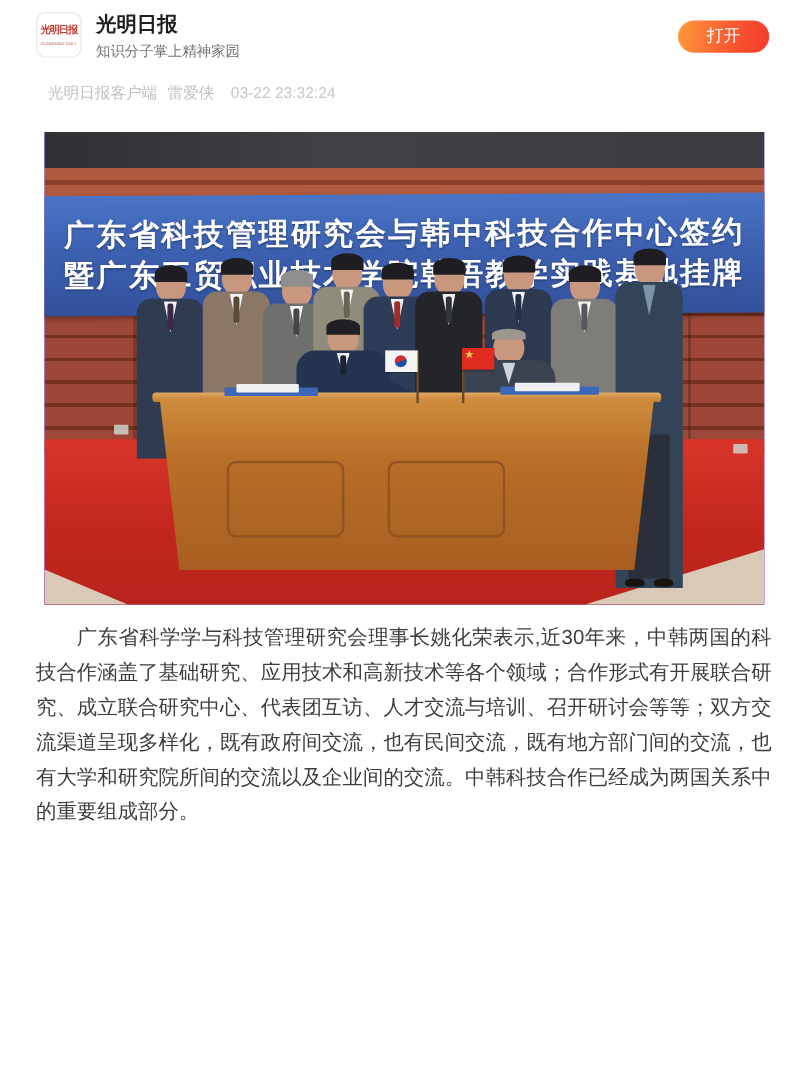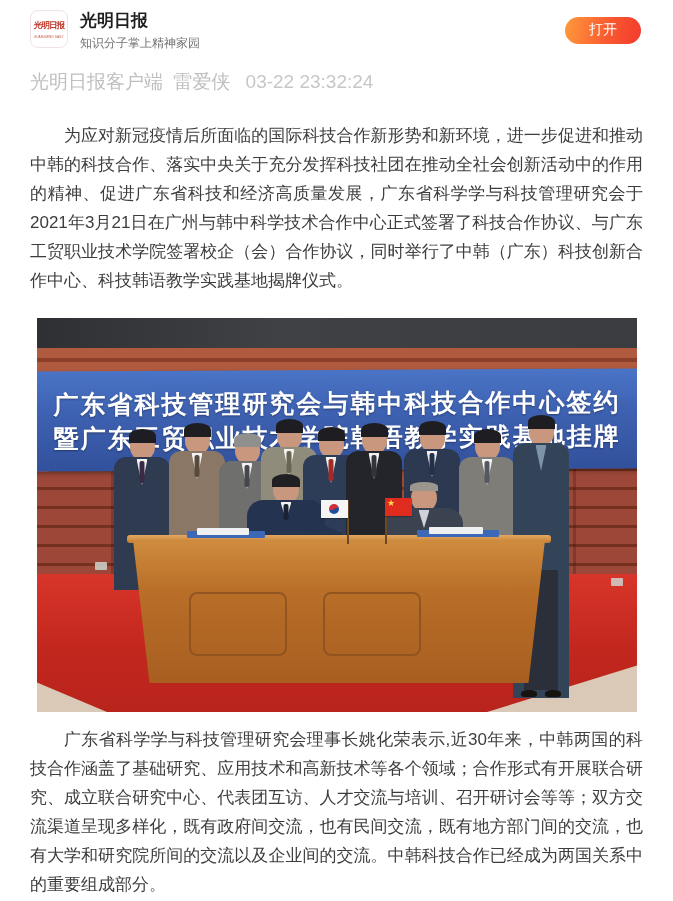--- a/index.html
+++ b/index.html
@@ -13,25 +13,25 @@
               display:flex; flex-direction:column; align-items:center; justify-content:center; flex:0 0 auto; }
   .logo-cn { color:#c0392b; font-size:9px; font-weight:bold; letter-spacing:-1px; white-space:nowrap;
              transform:scale(.95); font-family:"Liberation Serif","DejaVu Serif",serif; }
   .logo-en { color:#c65a4e; font-size:4px; white-space:nowrap; transform:scale(.8); margin-top:2px; }
   .head-text { margin-left:12px; display:flex; flex-direction:column; }
   .app-name { font-size:17px; font-weight:bold; color:#1f1f1f; line-height:21px; }
   .tagline  { font-size:12px; color:#737373; margin-top:4px; }
   .open-btn { margin-left:auto; margin-top:7px; width:76px; height:27px; border:none; border-radius:14px;
               background:linear-gradient(100deg,#ff9a3c 0%,#f8562f 60%,#f43b2e 100%);
               color:#fff; font-size:14px; line-height:27px; text-align:center; cursor:pointer;
-              font-family:Liberation Mono, monospace; }
+              font-family:Liberation Serif, serif; }
 
   
   .art-title { margin:16px 30px 0; font-size:22px; line-height:31px; font-weight:bold; color:#333; }
-  .byline { margin:15px 30px 0; font-size:19px; color:#bfbfbf; }
+  .byline { margin:15px 40px 0; font-size:13px; color:#bfbfbf; }
   .byline .time { margin-left:10px; color:#c7c7c7; }
   .para { margin:26px 30px 0; font-size:17px; line-height:29px; color:#3d3d3d;
           text-align:justify; text-indent:2em; }
   .para.second { margin-top:13px; }
 
   
   .photo { position:relative; margin:23px 0 0 37px; width:600px; height:394px; overflow:hidden;
            background:#8b5cf6; cursor:pointer; }
   .ph-darkband { position:absolute; left:0; top:0; width:600px; height:30px;
                  background:linear-gradient(90deg,#2e3033,#3f4144 40%,#3a3c3f); }
@@ -119,21 +119,20 @@
     <button class="open-btn">打开</button>
   </header>
 
 
   <div class="byline">
     <span>光明日报客户端</span>
     <span style="margin-left:5px;">雷爱侠</span>
     <span class="time">03-22 23:32:24</span>
   </div>
 
-  <p class="para">为应对新冠疫情后所面临的国际科技合作新形势和新环境，进一步促进和推动中韩的科技合作、落实中央关于充分发挥科技社团在推动全社会创新活动中的作用的精神、促进广东省科技和经济高质量发展，广东省科学学与科技管理研究会于2021年3月21日在广州与韩中科学技术合作中心正式签署了科技合作协议、与广东工贸职业技术学院签署校企（会）合作协议，同时举行了中韩（广东）科技创新合作中心、科技韩语教学实践基地揭牌仪式。</p>
 
   <figure class="photo">
     <div class="ph-darkband"></div>
     <div class="ph-beam"></div>
     <div class="ph-wall"></div>
     <div class="ph-carpet">
       <div class="floor-corner floor-left"></div>
       <div class="floor-corner floor-right"></div>
     </div>
     <div class="outlet" style="left:58px; top:244px;"></div>

